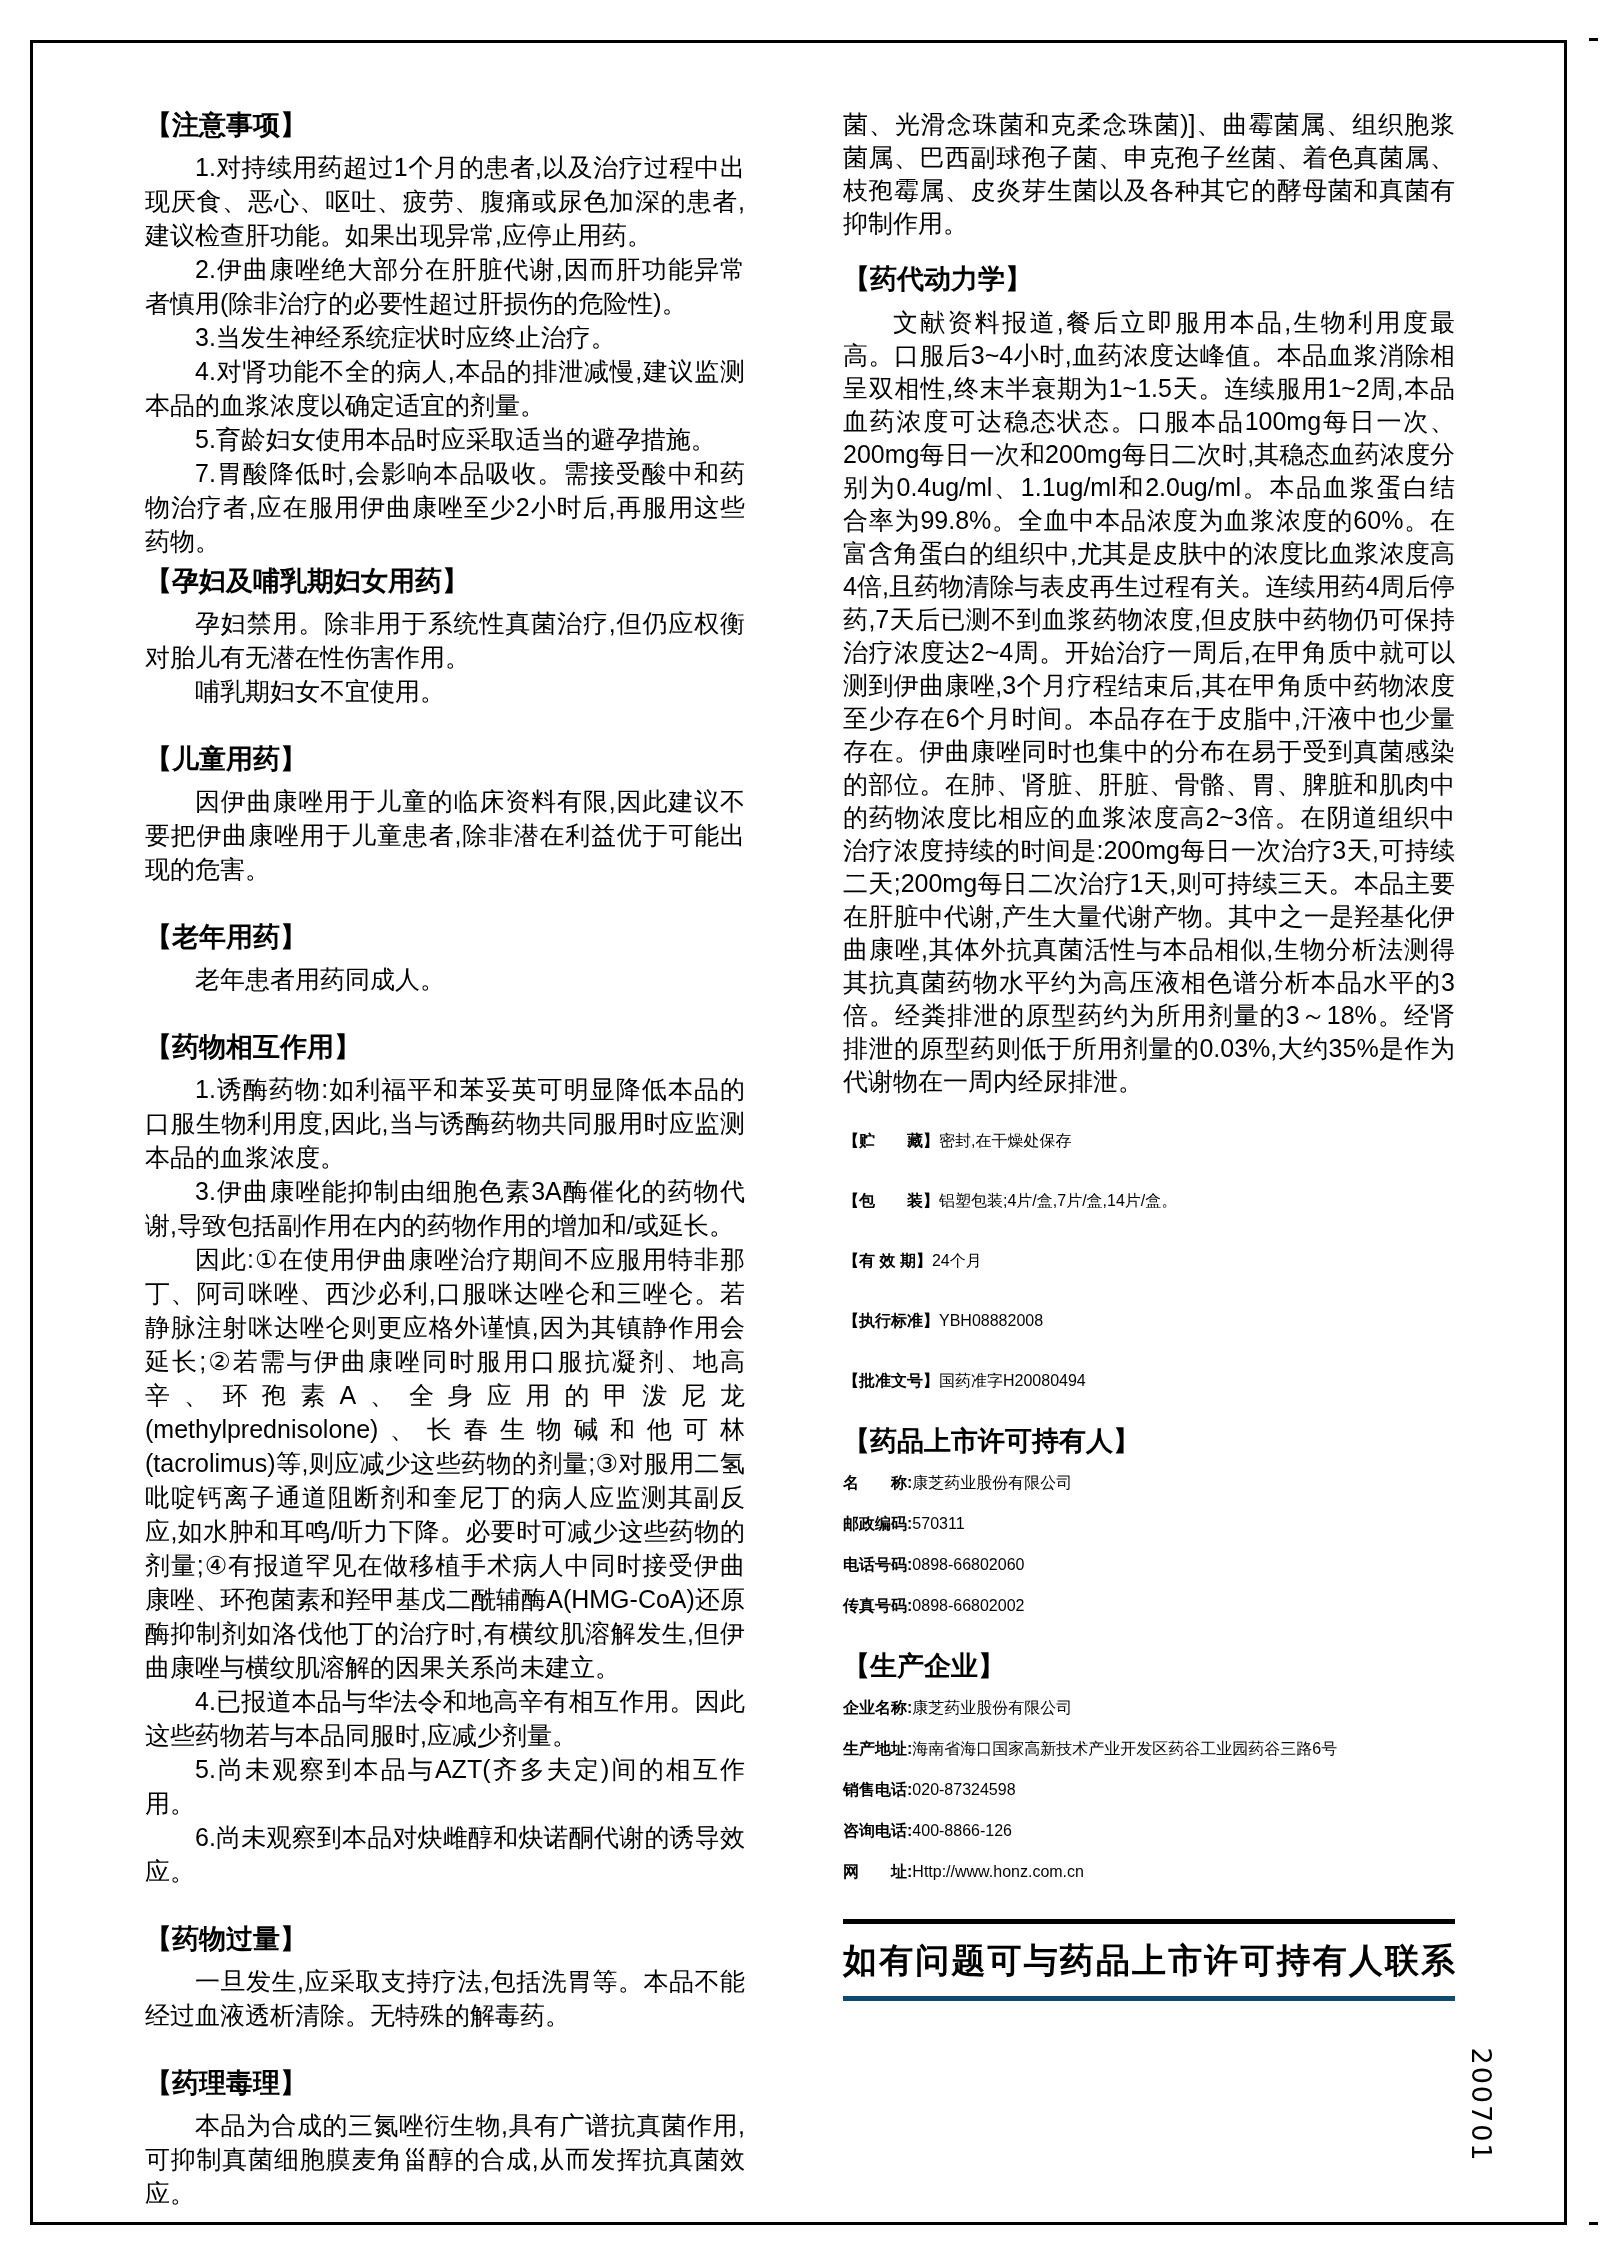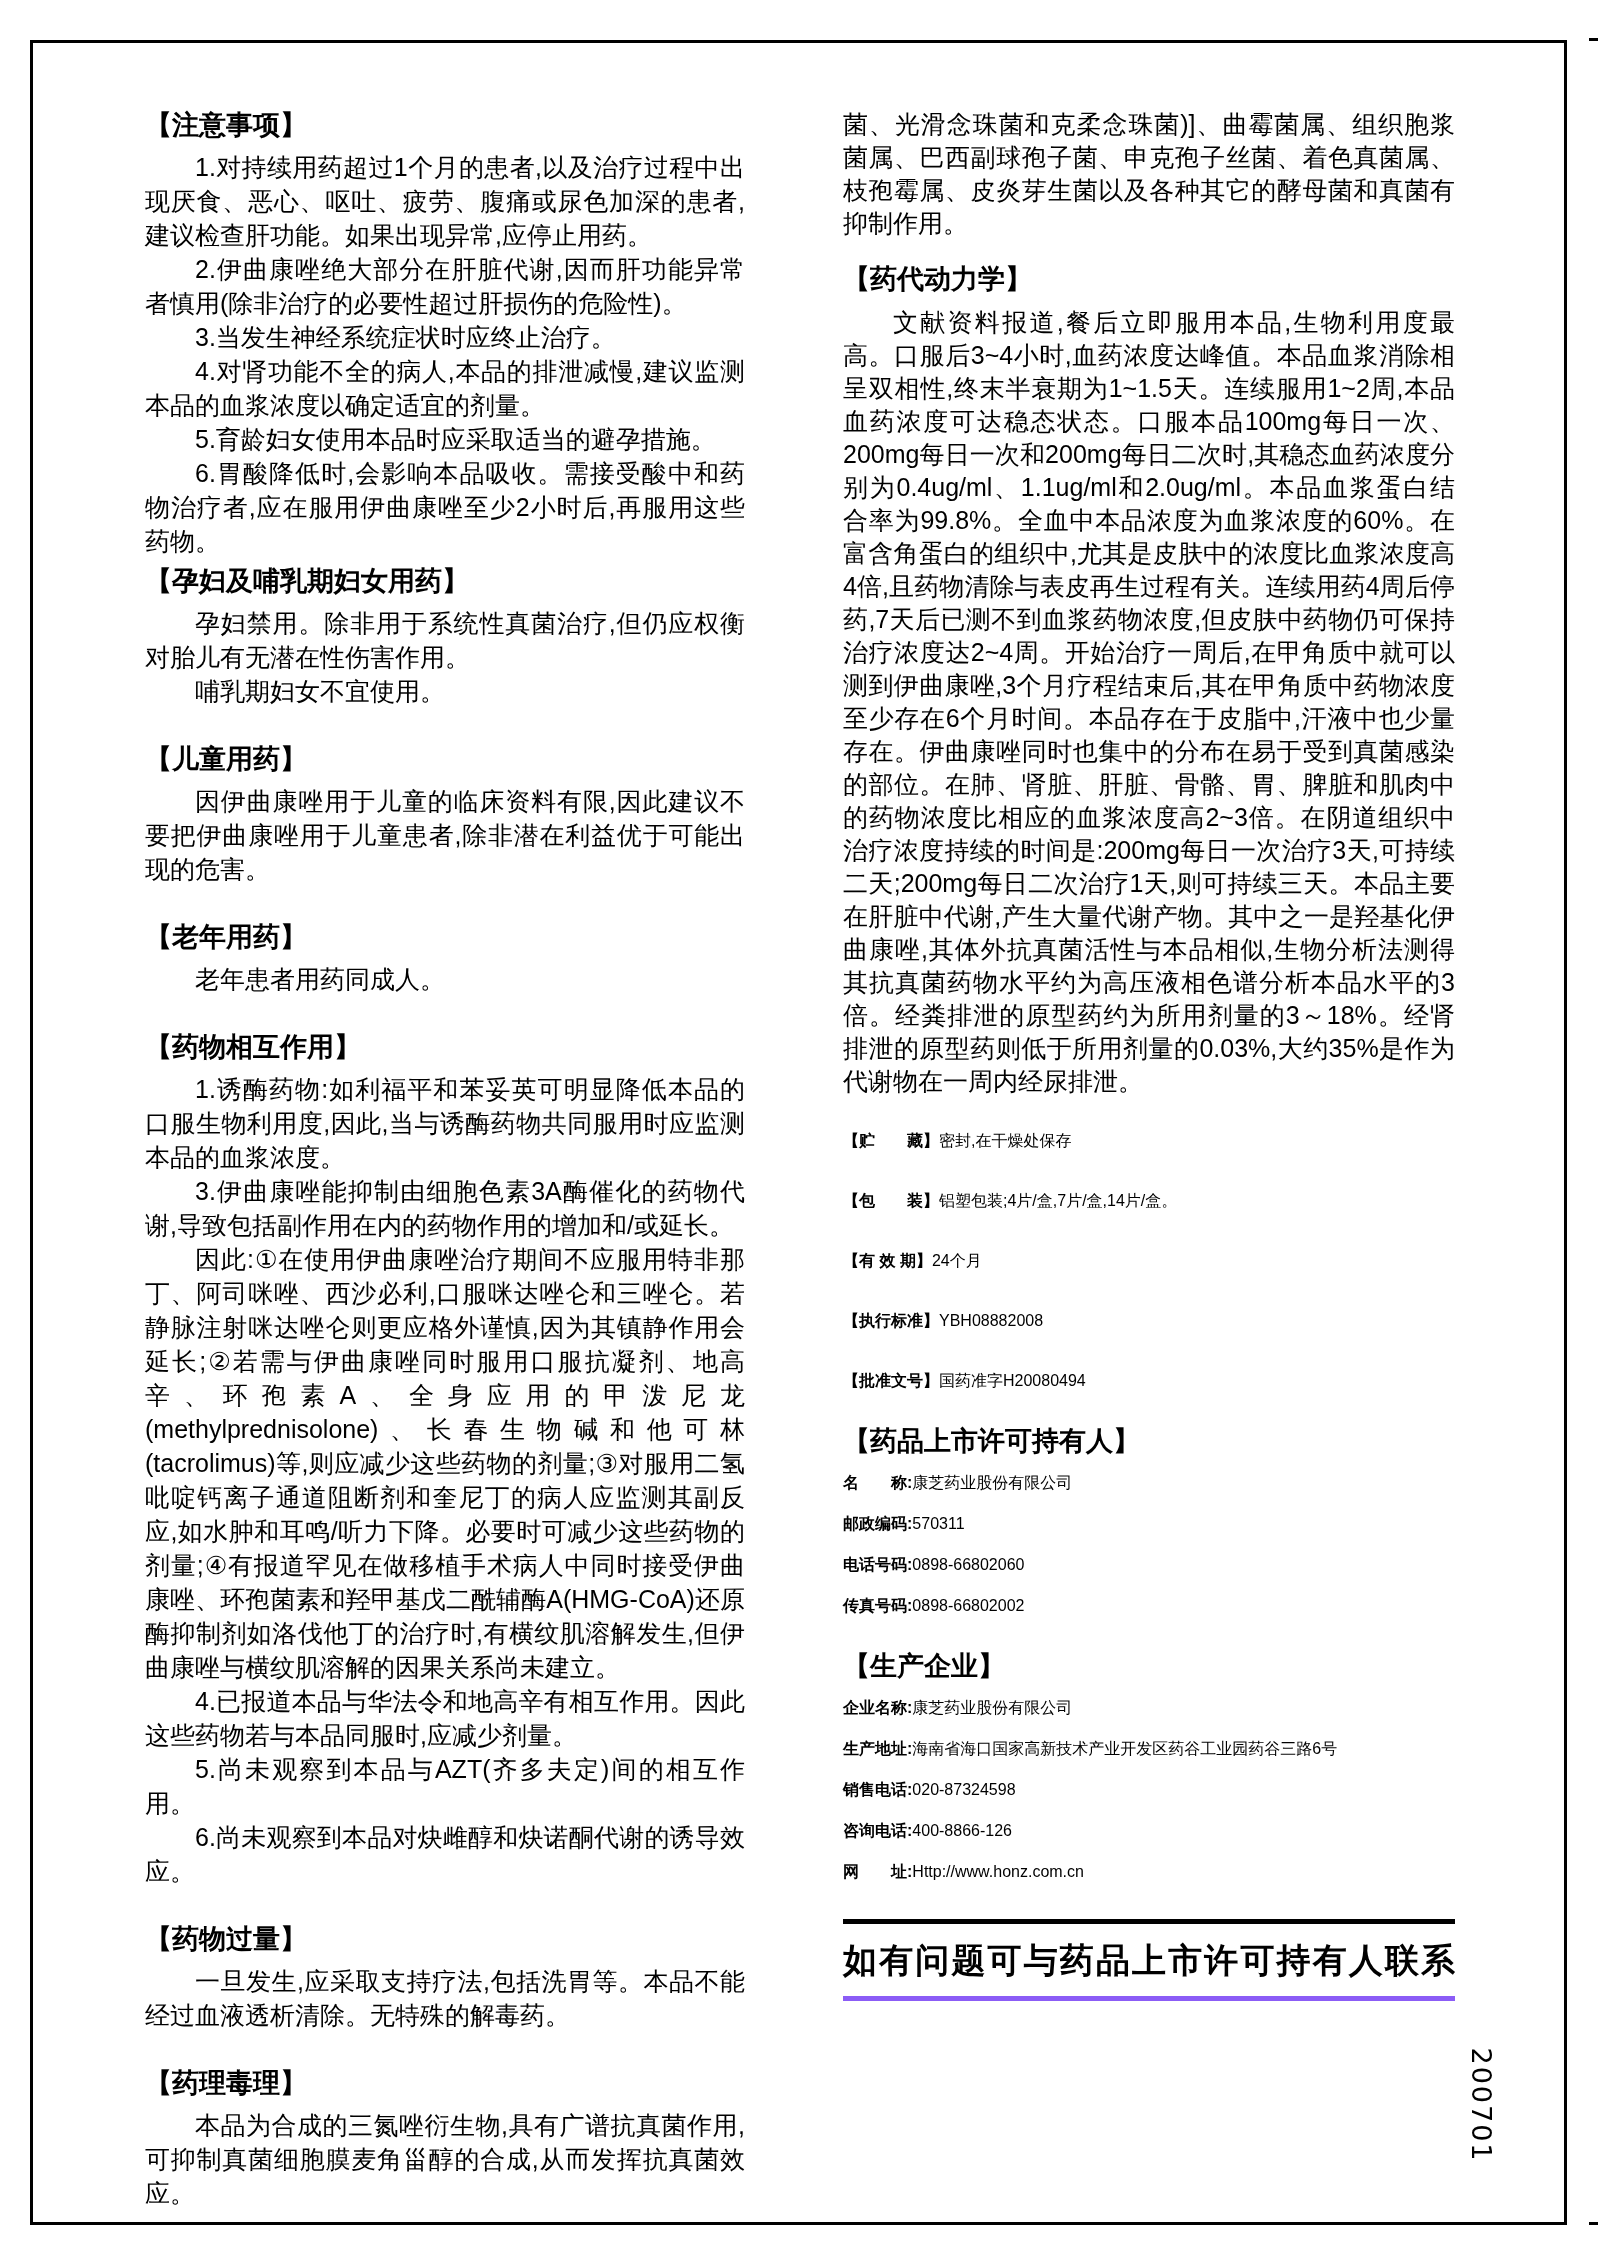--- a/index.html
+++ b/index.html
@@ -45,21 +45,21 @@
 
   .kv-wide{margin-top:26px;}
   .kv-wide p.kv{margin:0 0 27px;}
   .kv{font-size:16px;line-height:33px;margin:0 0 7px;}
   .kv .lbl{font-weight:700;}
   .kv-block p.kv{line-height:34px;}
 
   .banner{
     margin-top:30px;
     border-top:5px solid #000;
-    border-bottom:5px solid #8b5cf6;
+    border-bottom:5px solid #0c4a6e;
     padding:15px 0;
   }
   .banner-text{
     display:block;
     font-size:34px;font-weight:700;line-height:42px;
     text-align:justify;text-align-last:justify;
     white-space:nowrap;
   }
   .batch{
     position:absolute;left:1481px;top:2105px;
@@ -77,21 +77,21 @@
   <div class="tick tick-bottom"></div>
 
   <div class="col col-left">
     <section>
       <h2 class="first">【注意事项】</h2>
       <p class="body">1.对持续用药超过1个月的患者,以及治疗过程中出现厌食、恶心、呕吐、疲劳、腹痛或尿色加深的患者,建议检查肝功能。如果出现异常,应停止用药。</p>
       <p class="body">2.伊曲康唑绝大部分在肝脏代谢,因而肝功能异常者慎用(除非治疗的必要性超过肝损伤的危险性)。</p>
       <p class="body">3.当发生神经系统症状时应终止治疗。</p>
       <p class="body">4.对肾功能不全的病人,本品的排泄减慢,建议监测本品的血浆浓度以确定适宜的剂量。</p>
       <p class="body">5.育龄妇女使用本品时应采取适当的避孕措施。</p>
-      <p class="body">6.胃酸降低时,会影响本品吸收。需接受酸中和药物治疗者,应在服用伊曲康唑至少2小时后,再服用这些药物。</p>
+      <p class="body">7.胃酸降低时,会影响本品吸收。需接受酸中和药物治疗者,应在服用伊曲康唑至少2小时后,再服用这些药物。</p>
     </section>
 
     <section>
       <h2 class="tight">【孕妇及哺乳期妇女用药】</h2>
       <p class="body">孕妇禁用。除非用于系统性真菌治疗,但仍应权衡对胎儿有无潜在性伤害作用。</p>
       <p class="body">哺乳期妇女不宜使用。</p>
     </section>
 
     <section>
       <h2>【儿童用药】</h2>

